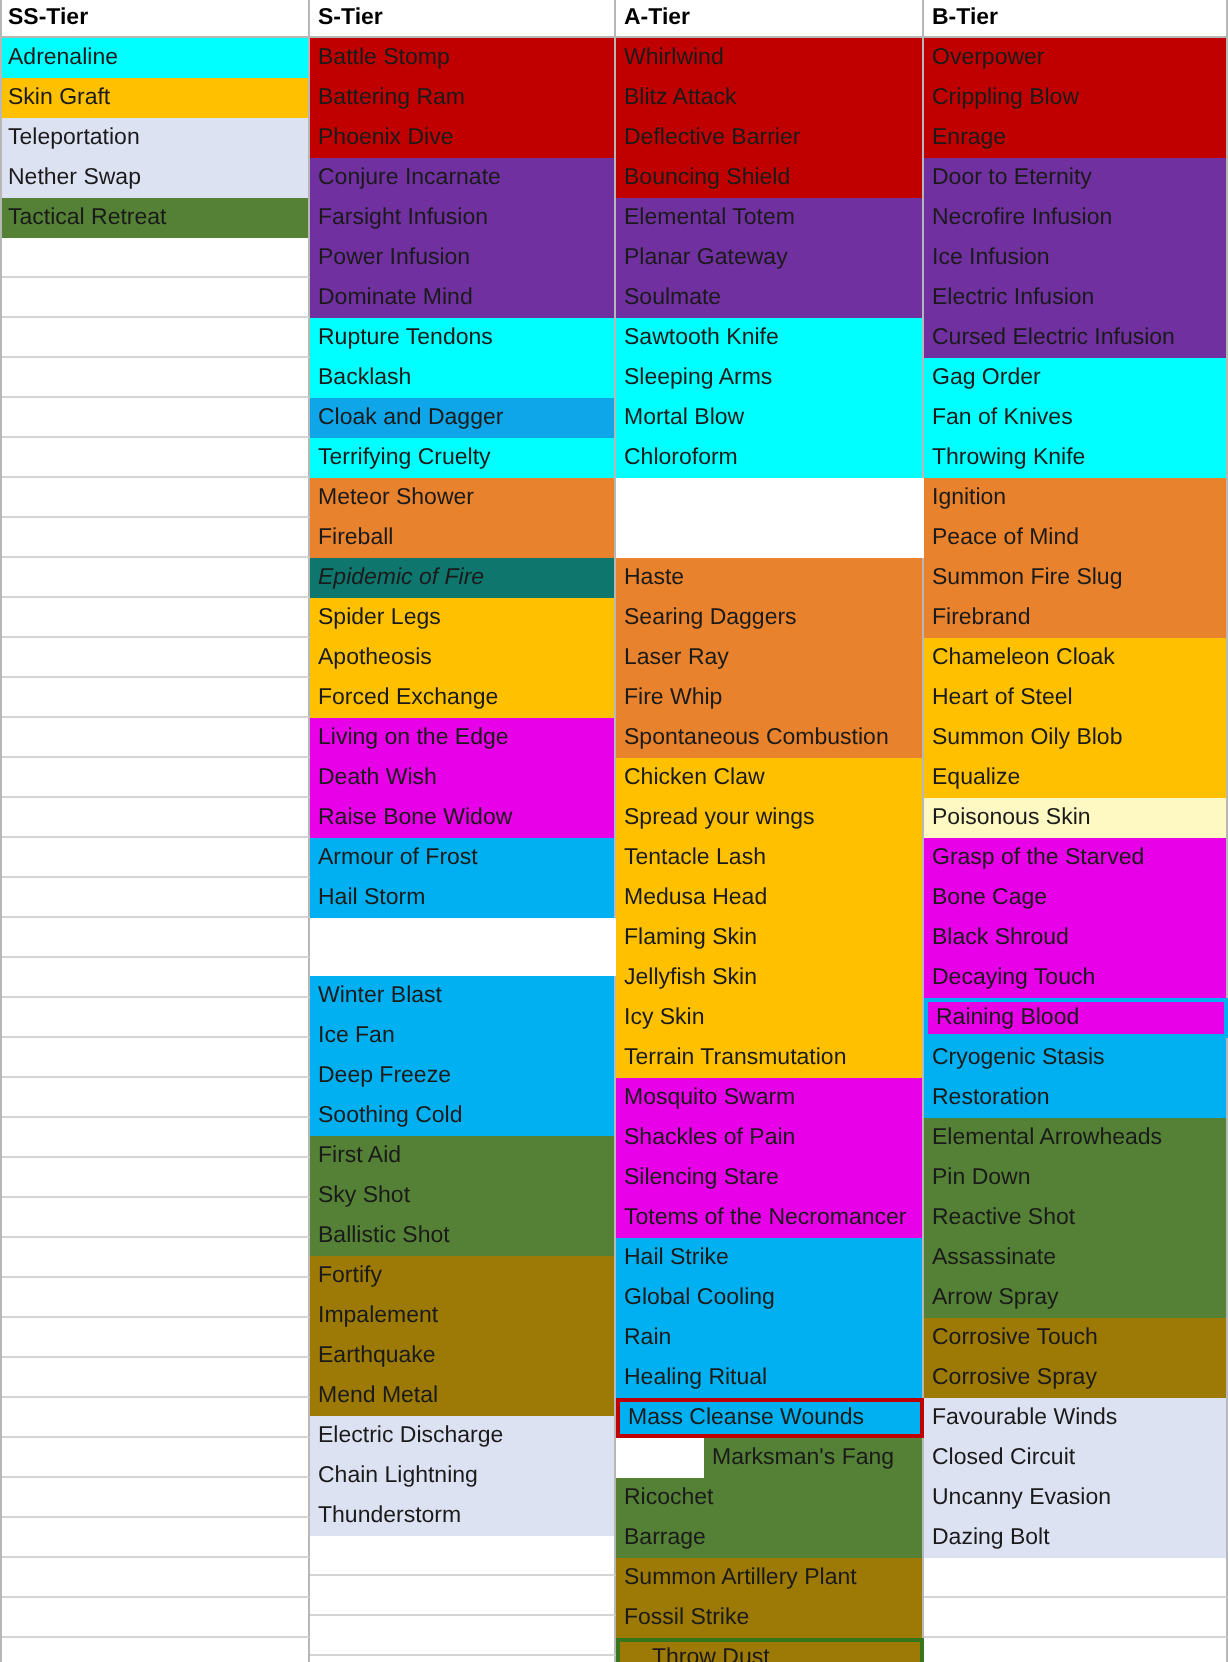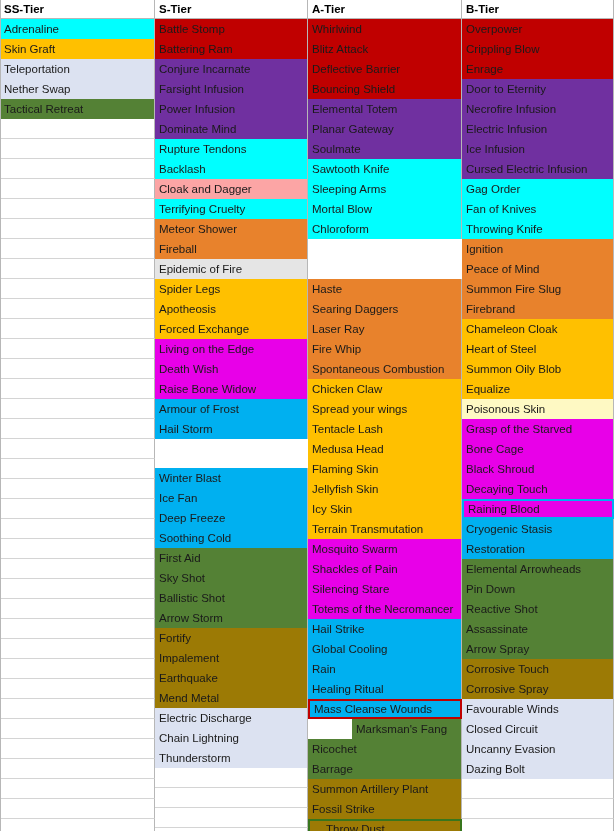--- a/index.html
+++ b/index.html
@@ -162,47 +162,47 @@
         <div class="cell empty" style="background: rgb(255, 255, 255);"></div>
         <div class="cell empty" style="background: rgb(255, 255, 255);"></div>
         <div class="cell empty" style="background: rgb(255, 255, 255);"></div>
         <div class="cell empty" style="background: rgb(255, 255, 255);"></div>
         <div class="cell empty" style="background: rgb(255, 255, 255);"></div>
         <div class="cell empty" style="background: rgb(255, 255, 255);"></div>
       </div>
     <div class="col col-s">
         <div class="cell filled" style="background: rgb(192, 0, 0);">Battle Stomp</div>
         <div class="cell filled" style="background: rgb(192, 0, 0);">Battering Ram</div>
+        <div class="cell filled" style="background: rgb(192, 0, 0);">Phoenix Dive</div>
         <div class="cell filled" style="background: rgb(112, 48, 160);">Conjure Incarnate</div>
         <div class="cell filled" style="background: rgb(112, 48, 160);">Farsight Infusion</div>
         <div class="cell filled" style="background: rgb(112, 48, 160);">Power Infusion</div>
         <div class="cell filled" style="background: rgb(112, 48, 160);">Dominate Mind</div>
         <div class="cell filled" style="background: rgb(0, 255, 255);">Rupture Tendons</div>
         <div class="cell filled" style="background: rgb(0, 255, 255);">Backlash</div>
-        <div class="cell filled" style="background: #fca5a5;">Cloak and Dagger</div>
+        <div class="cell filled" style="background: #0ea5e9;">Cloak and Dagger</div>
         <div class="cell filled" style="background: rgb(0, 255, 255);">Terrifying Cruelty</div>
         <div class="cell filled" style="background: rgb(232, 130, 44);">Meteor Shower</div>
         <div class="cell filled" style="background: rgb(232, 130, 44);">Fireball</div>
-        <div class="cell filled" style="background: #e5e5e5;">Epidemic of Fire</div>
+        <div class="cell filled" style="background: #0f766e; font-style: italic;">Epidemic of Fire</div>
         <div class="cell filled" style="background: rgb(255, 192, 0);">Spider Legs</div>
         <div class="cell filled" style="background: rgb(255, 192, 0);">Apotheosis</div>
         <div class="cell filled" style="background: rgb(255, 192, 0);">Forced Exchange</div>
         <div class="cell filled" style="background: rgb(232, 0, 232);">Living on the Edge</div>
         <div class="cell filled" style="background: rgb(232, 0, 232);">Death Wish</div>
         <div class="cell filled" style="background: rgb(232, 0, 232);">Raise Bone Widow</div>
         <div class="cell filled" style="background: rgb(0, 176, 240);">Armour of Frost</div>
         <div class="cell filled" style="background: rgb(0, 176, 240);">Hail Storm</div>
         <div class="cell filled" style="background: rgb(0, 176, 240); margin-top: 29px;">Winter Blast</div>
         <div class="cell filled" style="background: rgb(0, 176, 240);">Ice Fan</div>
         <div class="cell filled" style="background: rgb(0, 176, 240);">Deep Freeze</div>
         <div class="cell filled" style="background: rgb(0, 176, 240);">Soothing Cold</div>
         <div class="cell filled" style="background: rgb(84, 129, 53);">First Aid</div>
         <div class="cell filled" style="background: rgb(84, 129, 53);">Sky Shot</div>
         <div class="cell filled" style="background: rgb(84, 129, 53);">Ballistic Shot</div>
-        <div class="cell filled" style="background: rgb(84, 129, 53);">Arrow Storm</div>
         <div class="cell filled" style="background: rgb(156, 122, 5);">Fortify</div>
         <div class="cell filled" style="background: rgb(156, 122, 5);">Impalement</div>
         <div class="cell filled" style="background: rgb(156, 122, 5);">Earthquake</div>
         <div class="cell filled" style="background: rgb(156, 122, 5);">Mend Metal</div>
         <div class="cell filled" style="background: rgb(220, 226, 241);">Electric Discharge</div>
         <div class="cell filled" style="background: rgb(220, 226, 241);">Chain Lightning</div>
         <div class="cell filled" style="background: rgb(220, 226, 241);">Thunderstorm</div>
         <div class="cell empty" style="background: rgb(255, 255, 255);"></div>
         <div class="cell empty" style="background: rgb(255, 255, 255);"></div>
         <div class="cell empty" style="background: rgb(255, 255, 255);"></div>
@@ -250,22 +250,22 @@
         <div class="cell filled outline-green" style="background: rgb(156, 122, 5); padding-left: 16px;">Throw Dust</div>
         <div class="cell filled" style="background: rgb(156, 122, 5);">Worm Tremor</div>
         <div class="cell filled" style="background: rgb(156, 122, 5);">Poison Dart</div>
       </div>
     <div class="col col-b">
         <div class="cell filled" style="background: rgb(192, 0, 0);">Overpower</div>
         <div class="cell filled" style="background: rgb(192, 0, 0);">Crippling Blow</div>
         <div class="cell filled" style="background: rgb(192, 0, 0);">Enrage</div>
         <div class="cell filled" style="background: rgb(112, 48, 160);">Door to Eternity</div>
         <div class="cell filled" style="background: rgb(112, 48, 160);">Necrofire Infusion</div>
+        <div class="cell filled" style="background: rgb(112, 48, 160);">Ice Infusion</div>
         <div class="cell filled" style="background: rgb(112, 48, 160);">Electric Infusion</div>
-        <div class="cell filled" style="background: rgb(112, 48, 160);">Ice Infusion</div>
         <div class="cell filled" style="background: rgb(112, 48, 160);">Cursed Electric Infusion</div>
         <div class="cell filled" style="background: rgb(0, 255, 255);">Gag Order</div>
         <div class="cell filled" style="background: rgb(0, 255, 255);">Fan of Knives</div>
         <div class="cell filled" style="background: rgb(0, 255, 255);">Throwing Knife</div>
         <div class="cell filled" style="background: rgb(232, 130, 44);">Ignition</div>
         <div class="cell filled" style="background: rgb(232, 130, 44);">Peace of Mind</div>
         <div class="cell filled" style="background: rgb(232, 130, 44);">Summon Fire Slug</div>
         <div class="cell filled" style="background: rgb(232, 130, 44);">Firebrand</div>
         <div class="cell filled" style="background: rgb(255, 192, 0);">Chameleon Cloak</div>
         <div class="cell filled" style="background: rgb(255, 192, 0);">Heart of Steel</div>

